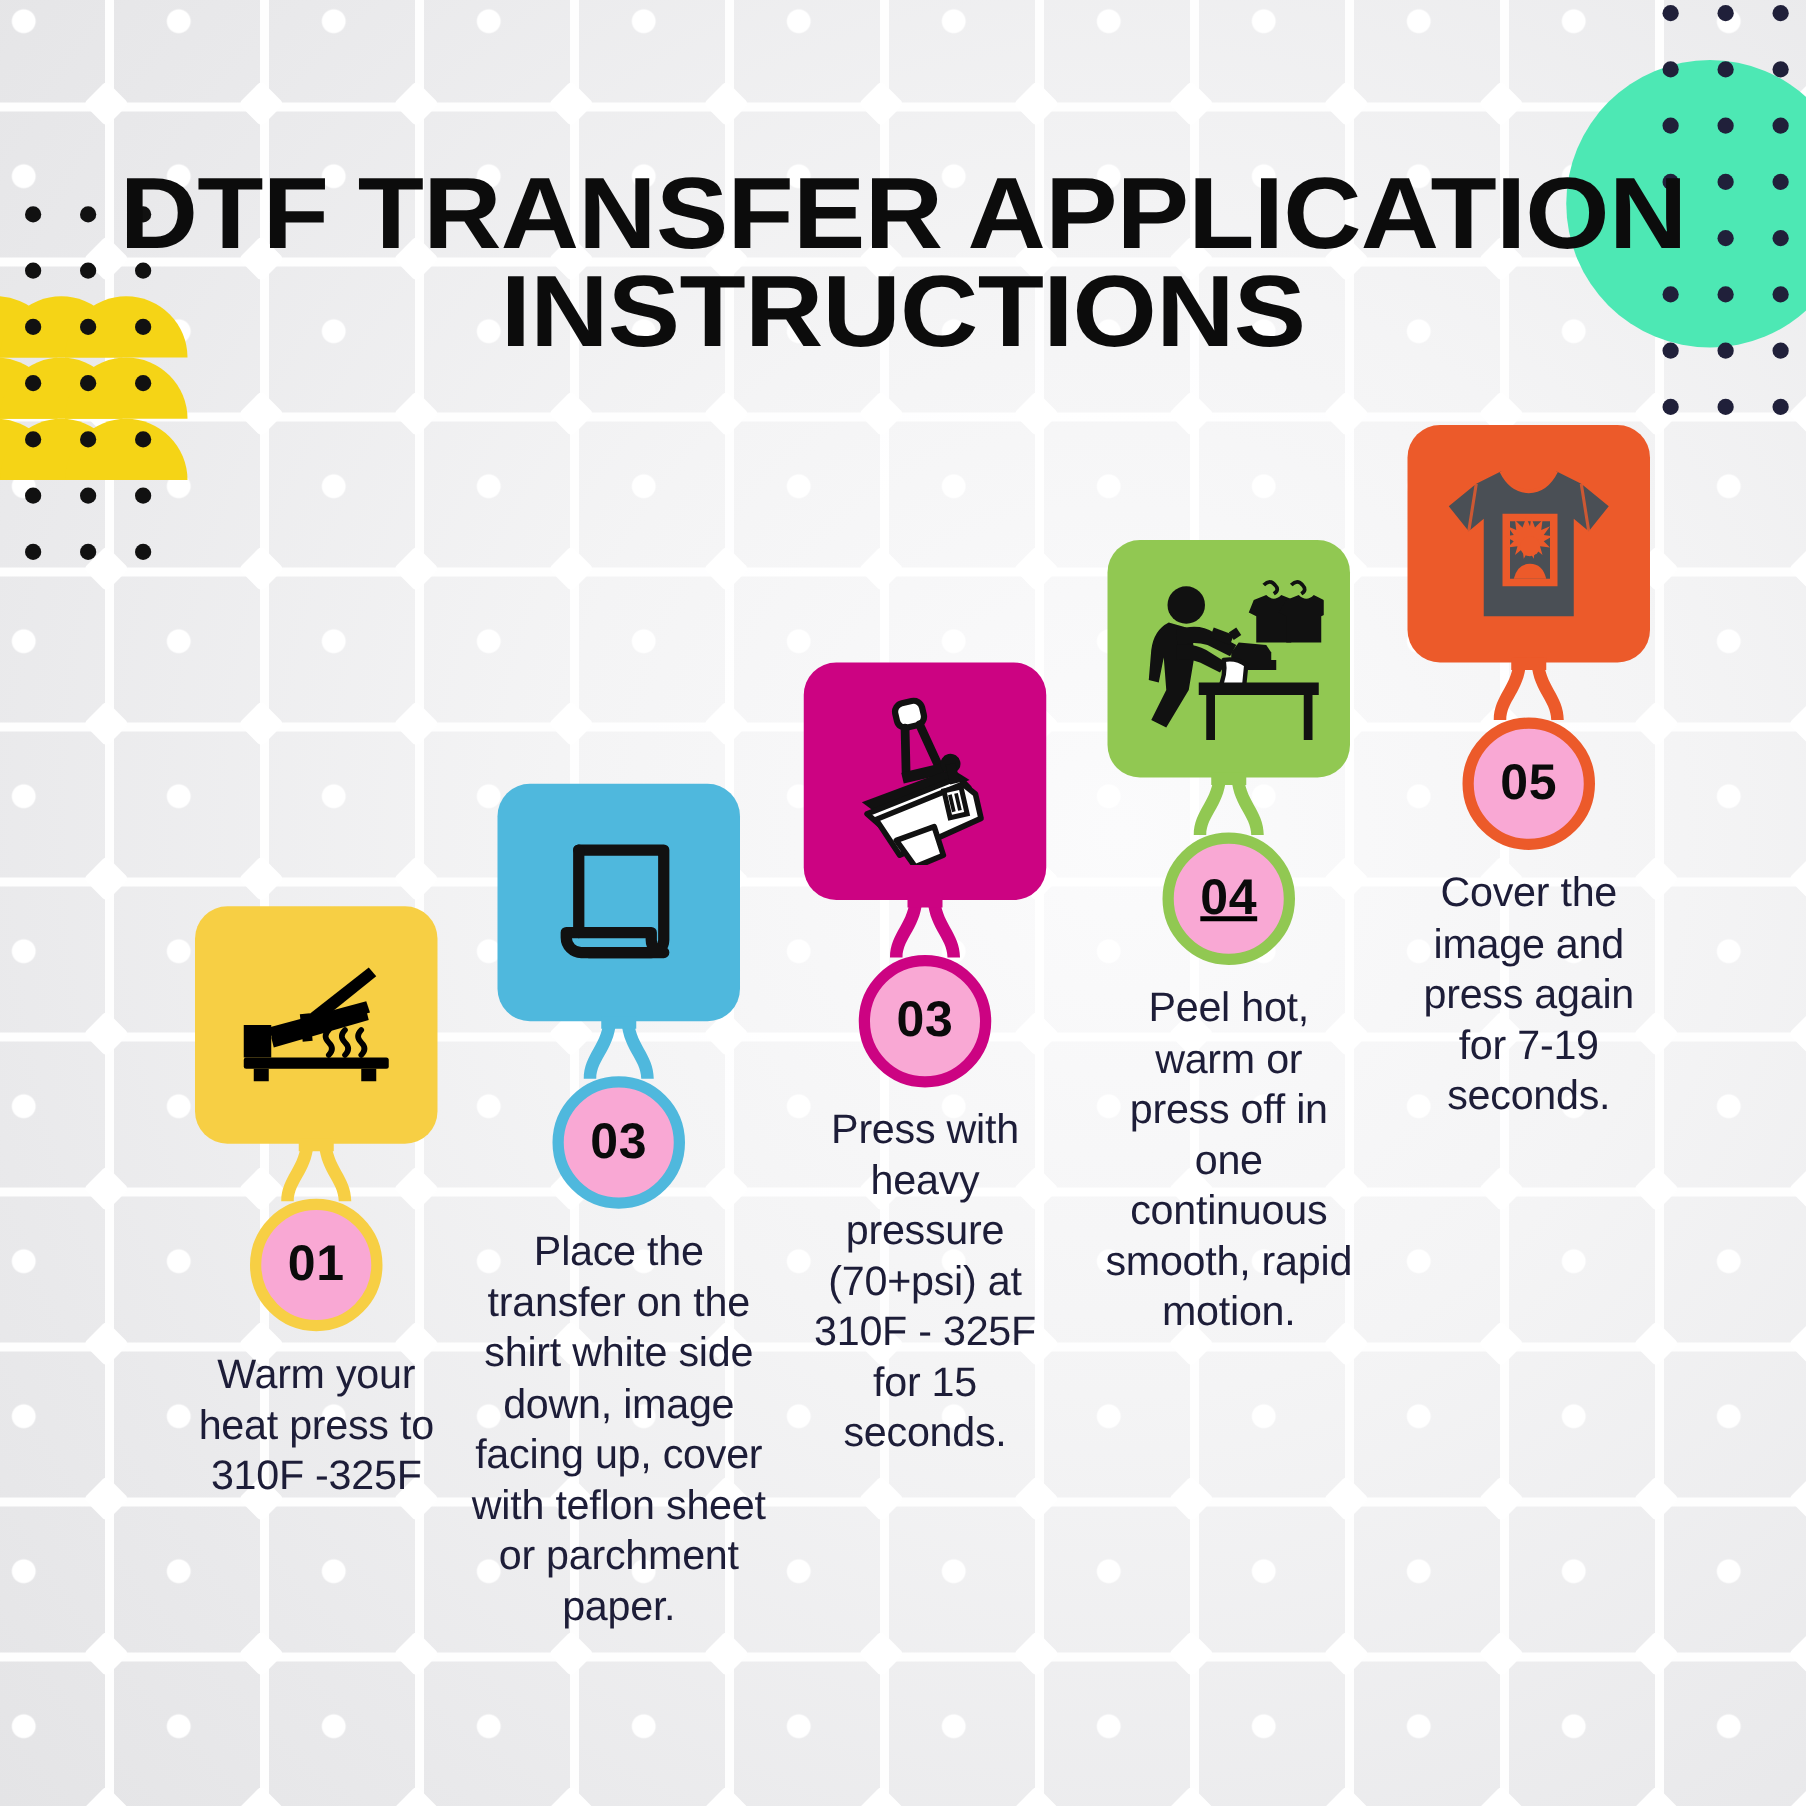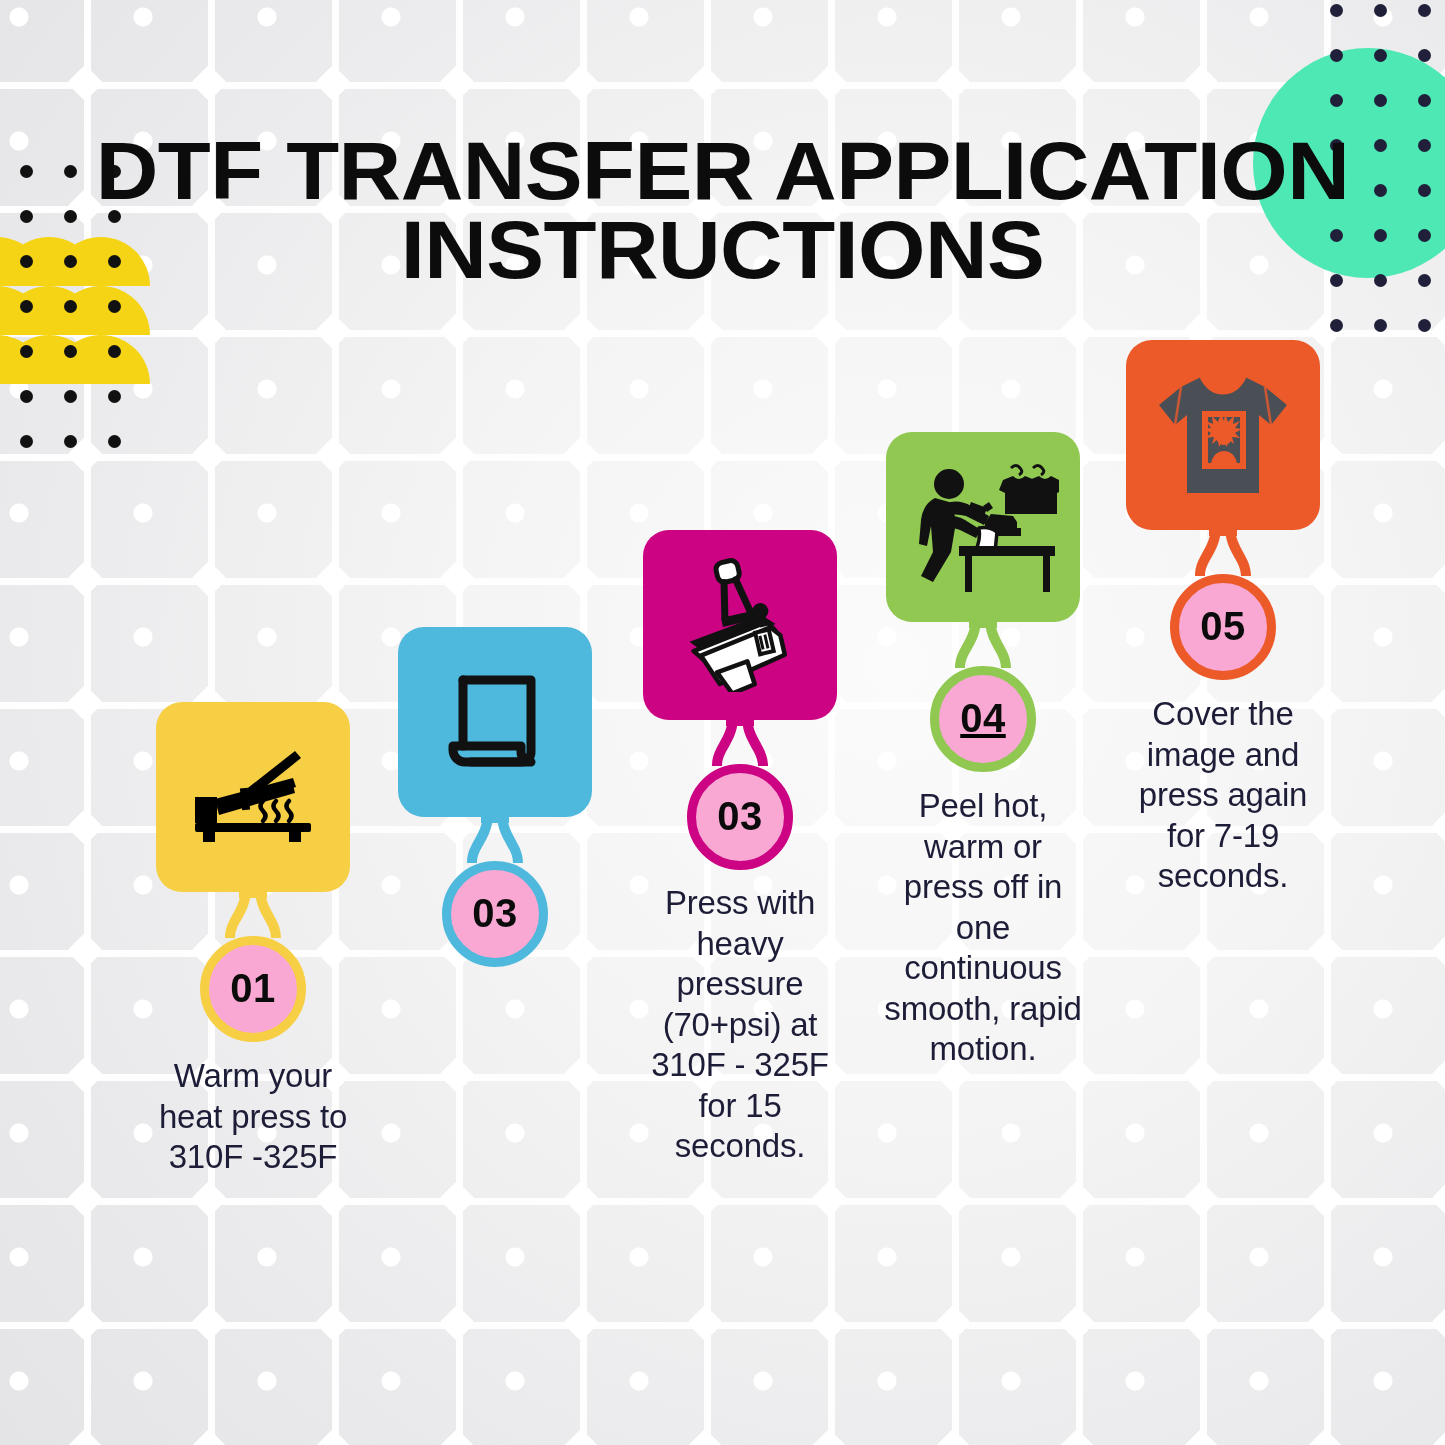--- a/index.html
+++ b/index.html
@@ -132,21 +132,21 @@
     margin:14px auto 0;
     text-align:center;
     font-family:"Liberation Sans", sans-serif;
     font-size:33px;
     line-height:1.23;
     color:#1d1d38;
     letter-spacing:-0.2px;
   }
 
   
-  #step-1 { left:128px;  top:702px; }
+  #step-1 { left:128px;  top:725px; }
   #step-1 .desc { width:215px; }
   #step-2 { left:370px;  top:627px; }
   #step-2 .desc { width:246px; }
   #step-3 { left:615px;  top:530px; }
   #step-3 .desc { width:215px;margin-top:13px; }
   #step-4 { left:858px;  top:432px; }
   #step-4 .desc { width:200px; }
   #step-5 { left:1098px; top:340px; }
   #step-5 .desc { width:196px; }
 </style>
@@ -428,20 +428,21 @@
           <path d="M18 0 C18 22 2 30 2 50 L12 50 C12 34 28 26 28 0 Z" fill="#4FB8DD"></path>
           <path d="M42 0 C42 22 58 30 58 50 L48 50 C48 34 32 26 32 0 Z" fill="#4FB8DD"></path>
           <rect x="16" y="0" width="28" height="10" fill="#4FB8DD"></rect>
         </svg>
       </div>
     <div class="numwrap" style="margin-top: 44px;">
       <div class="numcircle" style="border-color: rgb(79, 184, 221);">
           <span>03</span>
         </div>
     </div>
+    <div class="desc">Place the transfer on the shirt white side down, image facing up, cover with teflon sheet or parchment paper.</div>
   </div>
 
   <div class="step" id="step-3">
     <div class="card" style="background: rgb(204, 3, 130);">
       <span>
         <svg width="126" height="134" viewBox="0 0 126 134">
           <g transform="rotate(-13 63 67)">
 
             <rect x="52" y="2" width="22" height="20" rx="7" fill="#fff" stroke="#111" stroke-width="5"></rect>
             <path d="M57 22 L50 56 M69 22 L76 56" stroke="#111" stroke-width="7" stroke-linecap="round"></path>

